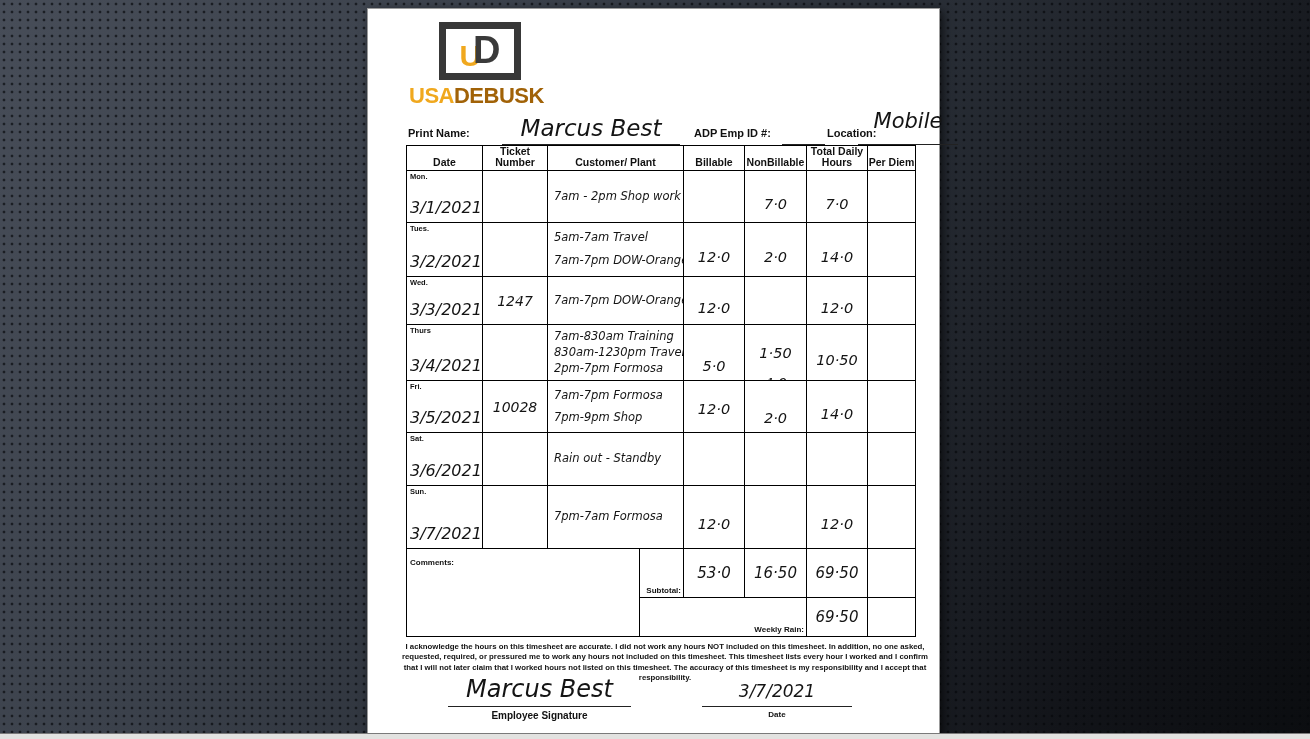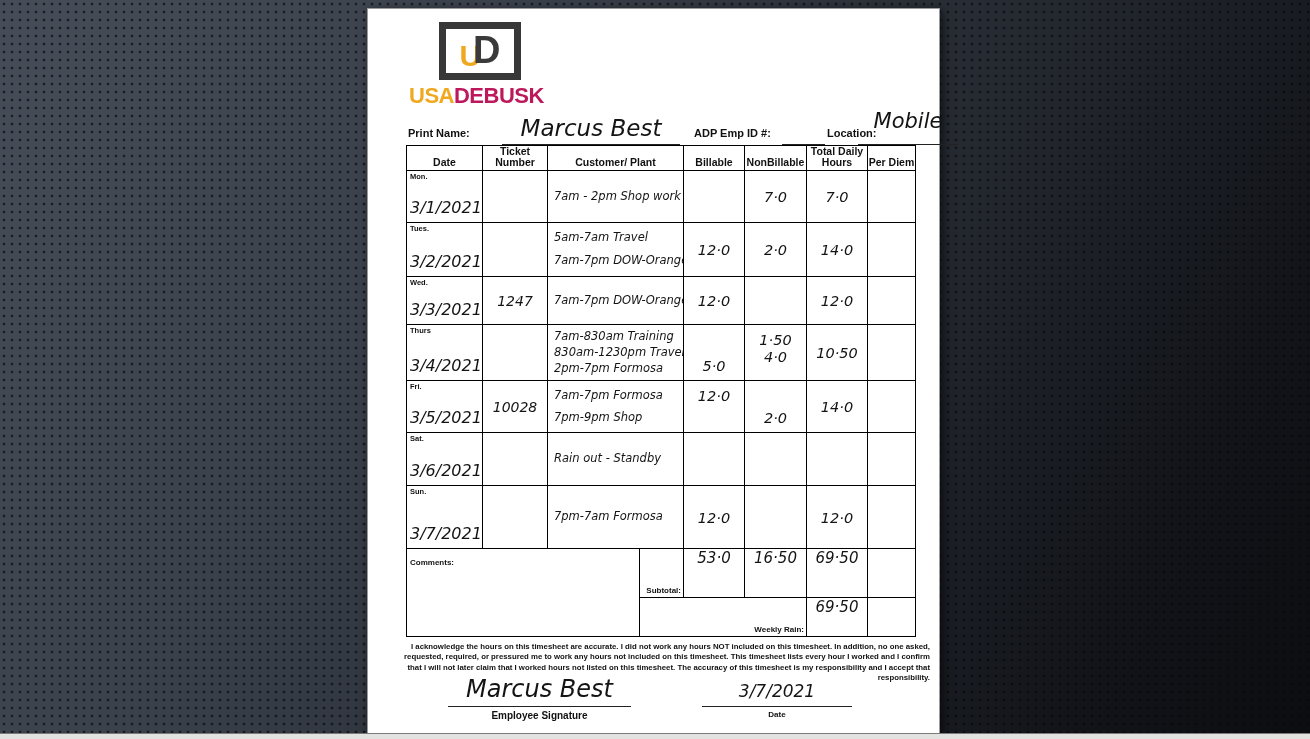--- a/index.html
+++ b/index.html
@@ -16,21 +16,21 @@
 
   .page{position:absolute;left:367px;top:8px;width:573px;height:726px;background:#ffffff;
     border:1px solid #9b9b9b;box-shadow:3px 3px 9px rgba(0,0,0,0.65);box-sizing:border-box;}
 
   
   .logo-box{position:absolute;left:71px;top:13px;width:82px;height:58px;box-sizing:border-box;
     border:7px solid #383838;display:flex;align-items:center;justify-content:center;}
   .logo-u{font-size:30px;font-weight:900;color:#F0A81E;margin:10px -7px 0 0;letter-spacing:-1px;}
   .logo-d{font-size:38px;font-weight:900;color:#3a3a3a;margin-top:-2px;}
   .brand{position:absolute;left:41px;top:74px;font-size:22px;font-weight:800;letter-spacing:-0.5px;}
-  .brand .usa{color:#F0A81E;} .brand .debusk{color:#be185d;}
+  .brand .usa{color:#F0A81E;} .brand .debusk{color:#a16207;}
 
   .title{position:absolute;left:274px;top:58px;width:280px;text-align:center;
     font-size:13px;font-weight:bold;color:#111;letter-spacing:0.3px;}
 
   
   .hw{font-family:"DejaVu Sans",sans-serif;font-style:italic;color:#141414;}
 
   
   .fields{position:absolute;left:38px;top:104px;width:520px;height:34px;}
   .flabel{position:absolute;font-size:11px;font-weight:bold;color:#111;white-space:nowrap;}
@@ -48,41 +48,41 @@
   .th{display:flex;align-items:flex-end;justify-content:center;text-align:center;
     white-space:pre-line;font-size:10.5px;font-weight:bold;line-height:11px;padding-bottom:2px;color:#111;}
   .date-cell{display:flex;flex-direction:column;justify-content:space-between;padding:1px 1px 5px 3px;}
   .day-label{font-size:7.5px;font-weight:bold;color:#111;}
   .date-value{font-size:16px;white-space:nowrap;}
   .ticket-cell{display:flex;align-items:center;justify-content:center;}
   .ticket-value{font-size:14px;}
   .cust-cell{display:flex;flex-direction:column;padding:3px 0 4px 6px;}
   .cust-line{font-size:11.5px;white-space:nowrap;line-height:15px;}
   .hours-cell{display:flex;flex-direction:column;align-items:center;padding:7px 0 5px;}
-  .hours-value{font-size:14.5px;line-height:17px;}
+  .hours-value{font-size:14.5px;line-height:17px;margin-top:13px;}
   .align-top{justify-content:flex-start;} .align-center{justify-content:center;}
   .align-bottom{justify-content:flex-end;} .align-spread{justify-content:space-around;}
 
   
   .t-bottom{display:flex;height:87px;}
   .comments-cell{width:233px;box-sizing:border-box;border-right:1.5px solid #000;padding:2px 0 0 3px;}
   .small-label{font-size:8px;font-weight:bold;color:#111;}
   .bottom-right{display:flex;flex-direction:column;width:275px;}
   .subtotal-row{height:49px;display:flex;}
   .weekly-row{height:38px;display:flex;}
-  .b-cell{box-sizing:border-box;border-right:1.5px solid #000;display:flex;justify-content:center;}
+  .b-cell{box-sizing:border-box;border-right:1.5px solid #000;display:flex;align-items:center;justify-content:center;}
   .b-cell.last{border-right:none;}
   .label-cell{align-items:flex-end;justify-content:flex-end;padding:0 2px 2px 0;text-align:right;}
   .subtotal-row .b-cell{border-bottom:1.5px solid #000;}
   .weekly-row .b-cell{border-bottom:none;}
   .total-hw{font-size:15px;}
 
   
   .ack{position:absolute;left:32px;top:633px;width:530px;text-align:center;}
-  .ack div{font-size:7.8px;font-weight:bold;line-height:10.3px;white-space:nowrap;color:#111;text-align:right;}
+  .ack div{font-size:7.8px;font-weight:bold;line-height:10.3px;white-space:nowrap;color:#111;}
   .sig-line{position:absolute;left:80px;top:666px;width:183px;height:32px;border-bottom:1.8px solid #222;
     text-align:center;font-size:24px;box-sizing:border-box;}
   .sig-label{position:absolute;left:80px;top:701px;width:183px;text-align:center;font-size:10px;font-weight:bold;color:#111;}
   .date-line{position:absolute;left:334px;top:672px;width:150px;height:26px;border-bottom:1.8px solid #222;
     text-align:center;font-size:17px;box-sizing:border-box;}
   .date-label{position:absolute;left:334px;top:701px;width:150px;text-align:center;font-size:8px;font-weight:bold;color:#111;}
 </style>
 </head>
 <body>
 

